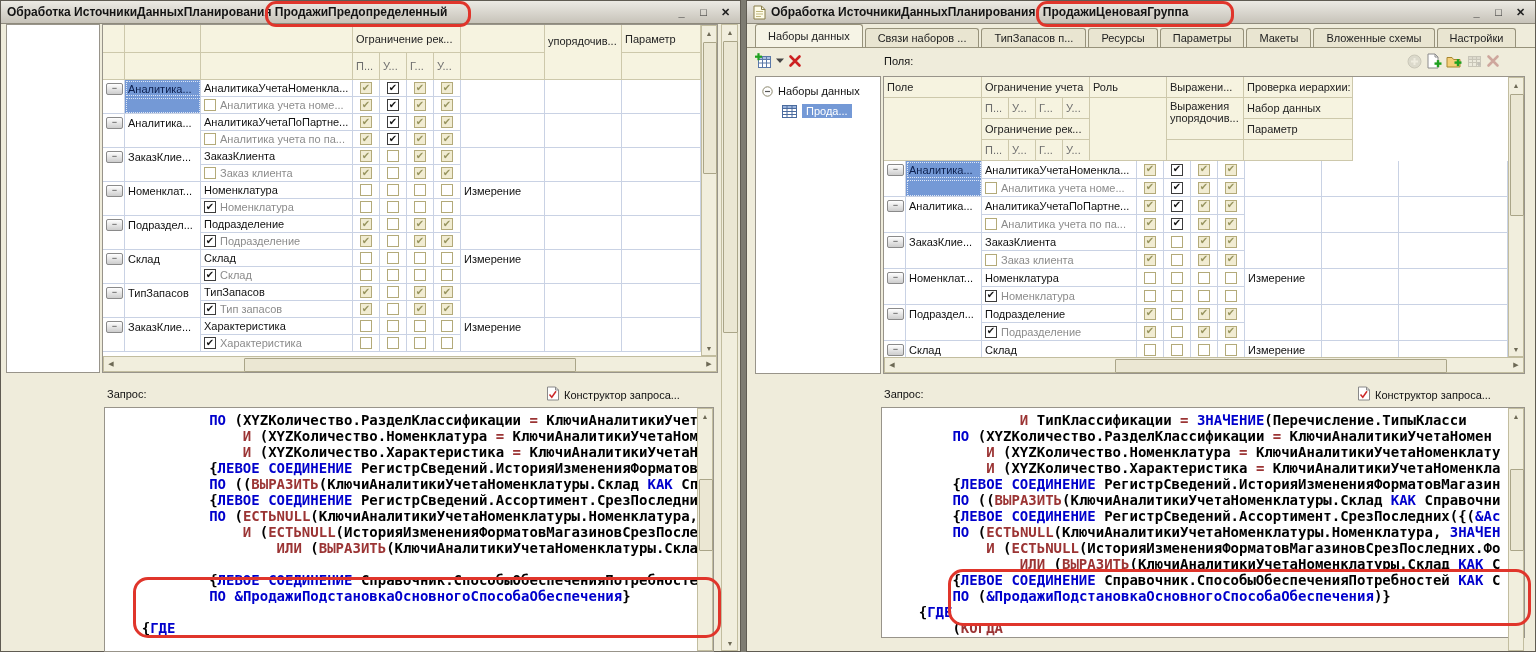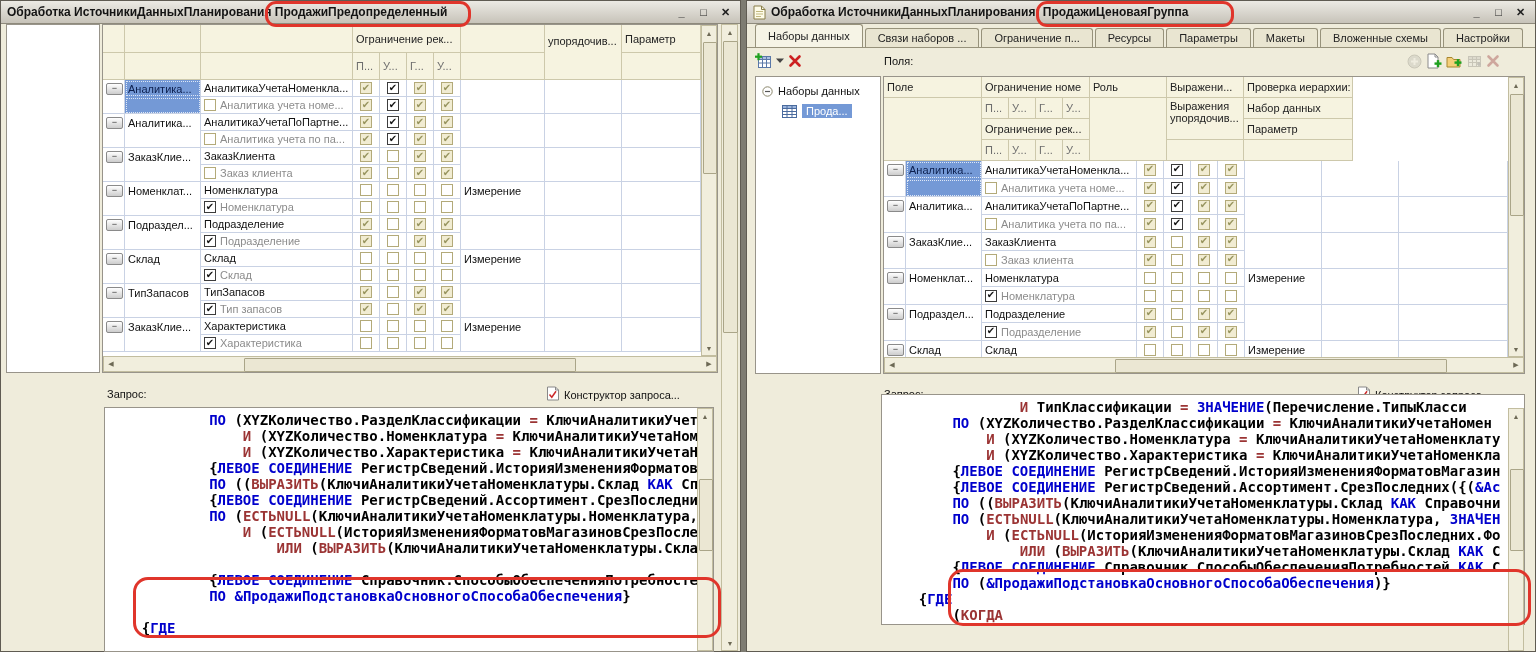--- a/index.html
+++ b/index.html
@@ -523,21 +523,21 @@
       </span>
     <div class="ttl">Обработка ИсточникиДанныхПланирования: ПродажиЦеноваяГруппа</div>
     <span class="wbtn">_</span>
     <span class="wbtn">□</span>
     <span class="wbtn">✕</span>
   </div>
 
   <div class="tabsbar" id="rtabs" style="left:0;top:23px;width:788px;height:24px;">
       <div class="tab active">Наборы данных</div>
       <div class="tab">Связи наборов ...</div>
-      <div class="tab">Ограничение п...</div>
+      <div class="tab">ТипЗапасов п...</div>
       <div class="tab">Ресурсы</div>
       <div class="tab">Параметры</div>
       <div class="tab">Макеты</div>
       <div class="tab">Вложенные схемы</div>
       <div class="tab">Настройки</div>
     </div>
 
   <div class="toolbar" id="rtools-left" style="left:8px;top:50px;height:20px;">
       <span class="tbtn">
         <svg width="17" height="16" viewBox="0 0 17 16">
@@ -619,21 +619,21 @@
     </div>
   </div>
 
   <div class="twrap" style="left:136px;top:75px;width:642px;height:298px;">
     <div class="rhead">
       <div class="hcol" style="width:98px;">
         <div class="hcell" style="height:21px;width:98px;">Поле</div>
         <div class="hcell" style="height:63px;width:98px;"></div>
       </div>
       <div class="hcol" style="width:108px;">
-        <div class="hcell" style="height:21px;width:108px;">Ограничение номе</div>
+        <div class="hcell" style="height:21px;width:108px;">Ограничение учета</div>
         <div class="hrow">
             <div class="hcell chkhead" style="width: 27px; height: 21px;">П...</div>
             <div class="hcell chkhead" style="width: 27px; height: 21px;">У...</div>
             <div class="hcell chkhead" style="width: 27px; height: 21px;">Г...</div>
             <div class="hcell chkhead" style="width: 27px; height: 21px;">У...</div>
           </div>
         <div class="hcell" style="height:21px;width:108px;">Ограничение рек...</div>
         <div class="hrow">
             <div class="hcell chkhead" style="width: 27px; height: 21px;">П...</div>
             <div class="hcell chkhead" style="width: 27px; height: 21px;">У...</div>
@@ -920,28 +920,28 @@
 
   <div class="qlabel" style="left:137px;top:387px;">Запрос:</div>
   <div class="qbuilder" style="left:610px;top:385px;">
     <span><svg width="14" height="15" viewBox="0 0 14 15">
           <path d="M1.5 1h8l3 3v10h-11z" fill="#fff" stroke="#888"></path>
           <path d="M9.5 1v3h3" fill="none" stroke="#888"></path>
           <path d="M3.5 8.5l2.3 2.8 4.2-6" stroke="#cc2a2a" stroke-width="1.5" fill="none"></path>
         </svg></span>
     <span>Конструктор запроса...</span>
   </div>
-  <div class="qbox" id="rq" style="left:134px;top:393px;width:644px;height:231px;">
+  <div class="qbox" id="rq" style="left:134px;top:406px;width:644px;height:231px;">
       <div class="qline"><span class="q-t">                </span><span class="q-r">И </span><span class="q-t">ТипКлассификации </span><span class="q-r">= </span><span class="q-b">ЗНАЧЕНИЕ</span><span class="q-t">(Перечисление.ТипыКласси</span></div>
       <div class="qline"><span class="q-t">        </span><span class="q-b">ПО </span><span class="q-t">(XYZКоличество.РазделКлассификации </span><span class="q-r">= </span><span class="q-t">КлючиАналитикиУчетаНомен</span></div>
       <div class="qline"><span class="q-t">            </span><span class="q-r">И </span><span class="q-t">(XYZКоличество.Номенклатура </span><span class="q-r">= </span><span class="q-t">КлючиАналитикиУчетаНоменклату</span></div>
       <div class="qline"><span class="q-t">            </span><span class="q-r">И </span><span class="q-t">(XYZКоличество.Характеристика </span><span class="q-r">= </span><span class="q-t">КлючиАналитикиУчетаНоменкла</span></div>
       <div class="qline"><span class="q-t">        {</span><span class="q-b">ЛЕВОЕ СОЕДИНЕНИЕ </span><span class="q-t">РегистрСведений.ИсторияИзмененияФорматовМагазин</span></div>
+      <div class="qline"><span class="q-t">        </span><span class="q-b">ПО </span><span class="q-t">((</span><span class="q-r">ВЫРАЗИТЬ</span><span class="q-t">(КлючиАналитикиУчетаНоменклатуры.Склад </span><span class="q-b">КАК </span><span class="q-t">Справочни</span></div>
       <div class="qline"><span class="q-t">        {</span><span class="q-b">ЛЕВОЕ СОЕДИНЕНИЕ </span><span class="q-t">РегистрСведений.Ассортимент.СрезПоследних({(</span><span class="q-p">&amp;Ас</span></div>
-      <div class="qline"><span class="q-t">        </span><span class="q-b">ПО </span><span class="q-t">((</span><span class="q-r">ВЫРАЗИТЬ</span><span class="q-t">(КлючиАналитикиУчетаНоменклатуры.Склад </span><span class="q-b">КАК </span><span class="q-t">Справочни</span></div>
       <div class="qline"><span class="q-t">        </span><span class="q-b">ПО </span><span class="q-t">(</span><span class="q-r">ЕСТЬNULL</span><span class="q-t">(КлючиАналитикиУчетаНоменклатуры.Номенклатура, </span><span class="q-b">ЗНАЧЕН</span></div>
       <div class="qline"><span class="q-t">            </span><span class="q-r">И </span><span class="q-t">(</span><span class="q-r">ЕСТЬNULL</span><span class="q-t">(ИсторияИзмененияФорматовМагазиновСрезПоследних.Фо</span></div>
       <div class="qline"><span class="q-t">                </span><span class="q-r">ИЛИ </span><span class="q-t">(</span><span class="q-r">ВЫРАЗИТЬ</span><span class="q-t">(КлючиАналитикиУчетаНоменклатуры.Склад </span><span class="q-b">КАК </span><span class="q-t">С</span></div>
       <div class="qline"><span class="q-t">        {</span><span class="q-b">ЛЕВОЕ СОЕДИНЕНИЕ </span><span class="q-t">Справочник.СпособыОбеспеченияПотребностей </span><span class="q-b">КАК </span><span class="q-t">С</span></div>
       <div class="qline"><span class="q-t">        </span><span class="q-b">ПО </span><span class="q-t">(</span><span class="q-p">&amp;ПродажиПодстановкаОсновногоСпособаОбеспечения</span><span class="q-t">)}</span></div>
       <div class="qline"><span class="q-t">    {</span><span class="q-b">ГДЕ</span></div>
       <div class="qline"><span class="q-t">        (</span><span class="q-r">КОГДА</span></div>
       <div class="qline"><span class="q-t">                </span><span class="q-r">КОГДА </span><span class="q-t">КлючиАналитикиУчетаПоПартнерам.Проверка </span><span class="q-r">= </span><span class="q-b">ЗНАЧЕНИЕ</span><span class="q-t">(Справ</span></div>
     </div>
   <div class="sb" style="left:761px;top:407px;width:16px;height:243px;">

